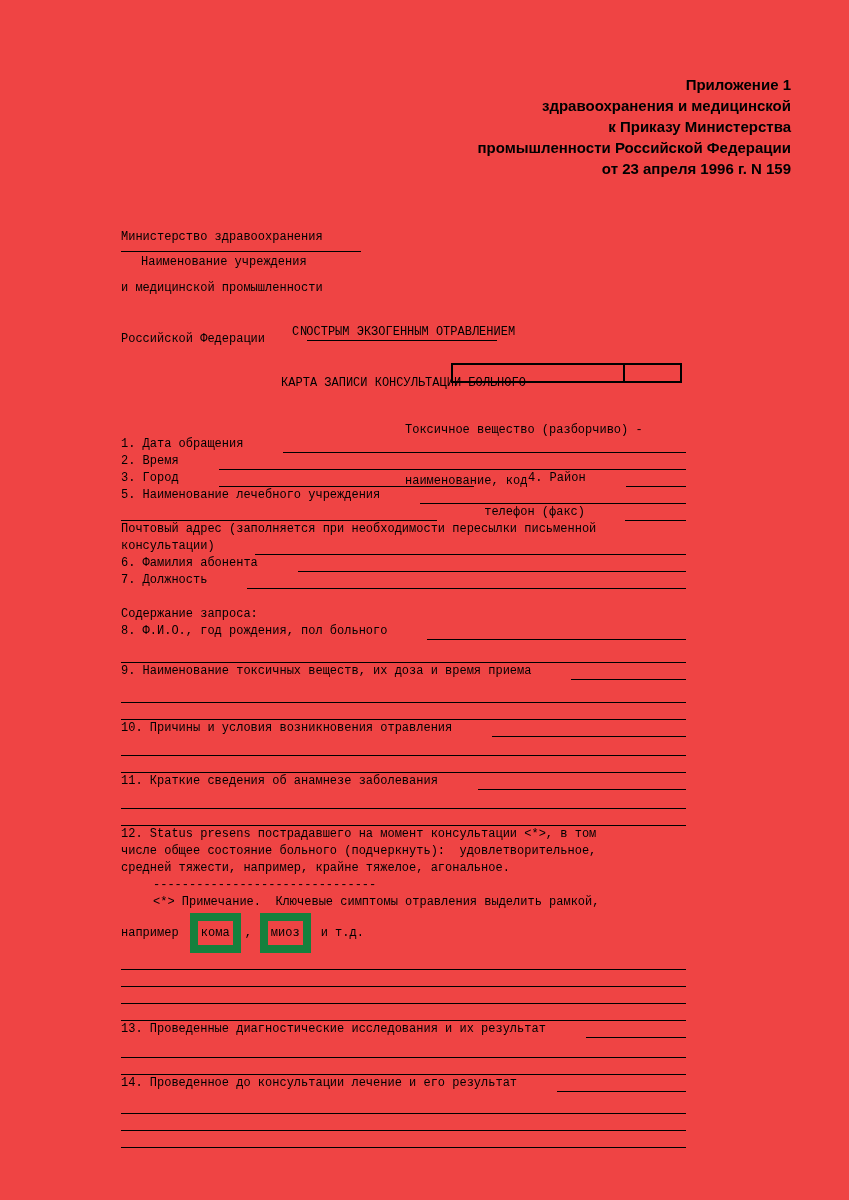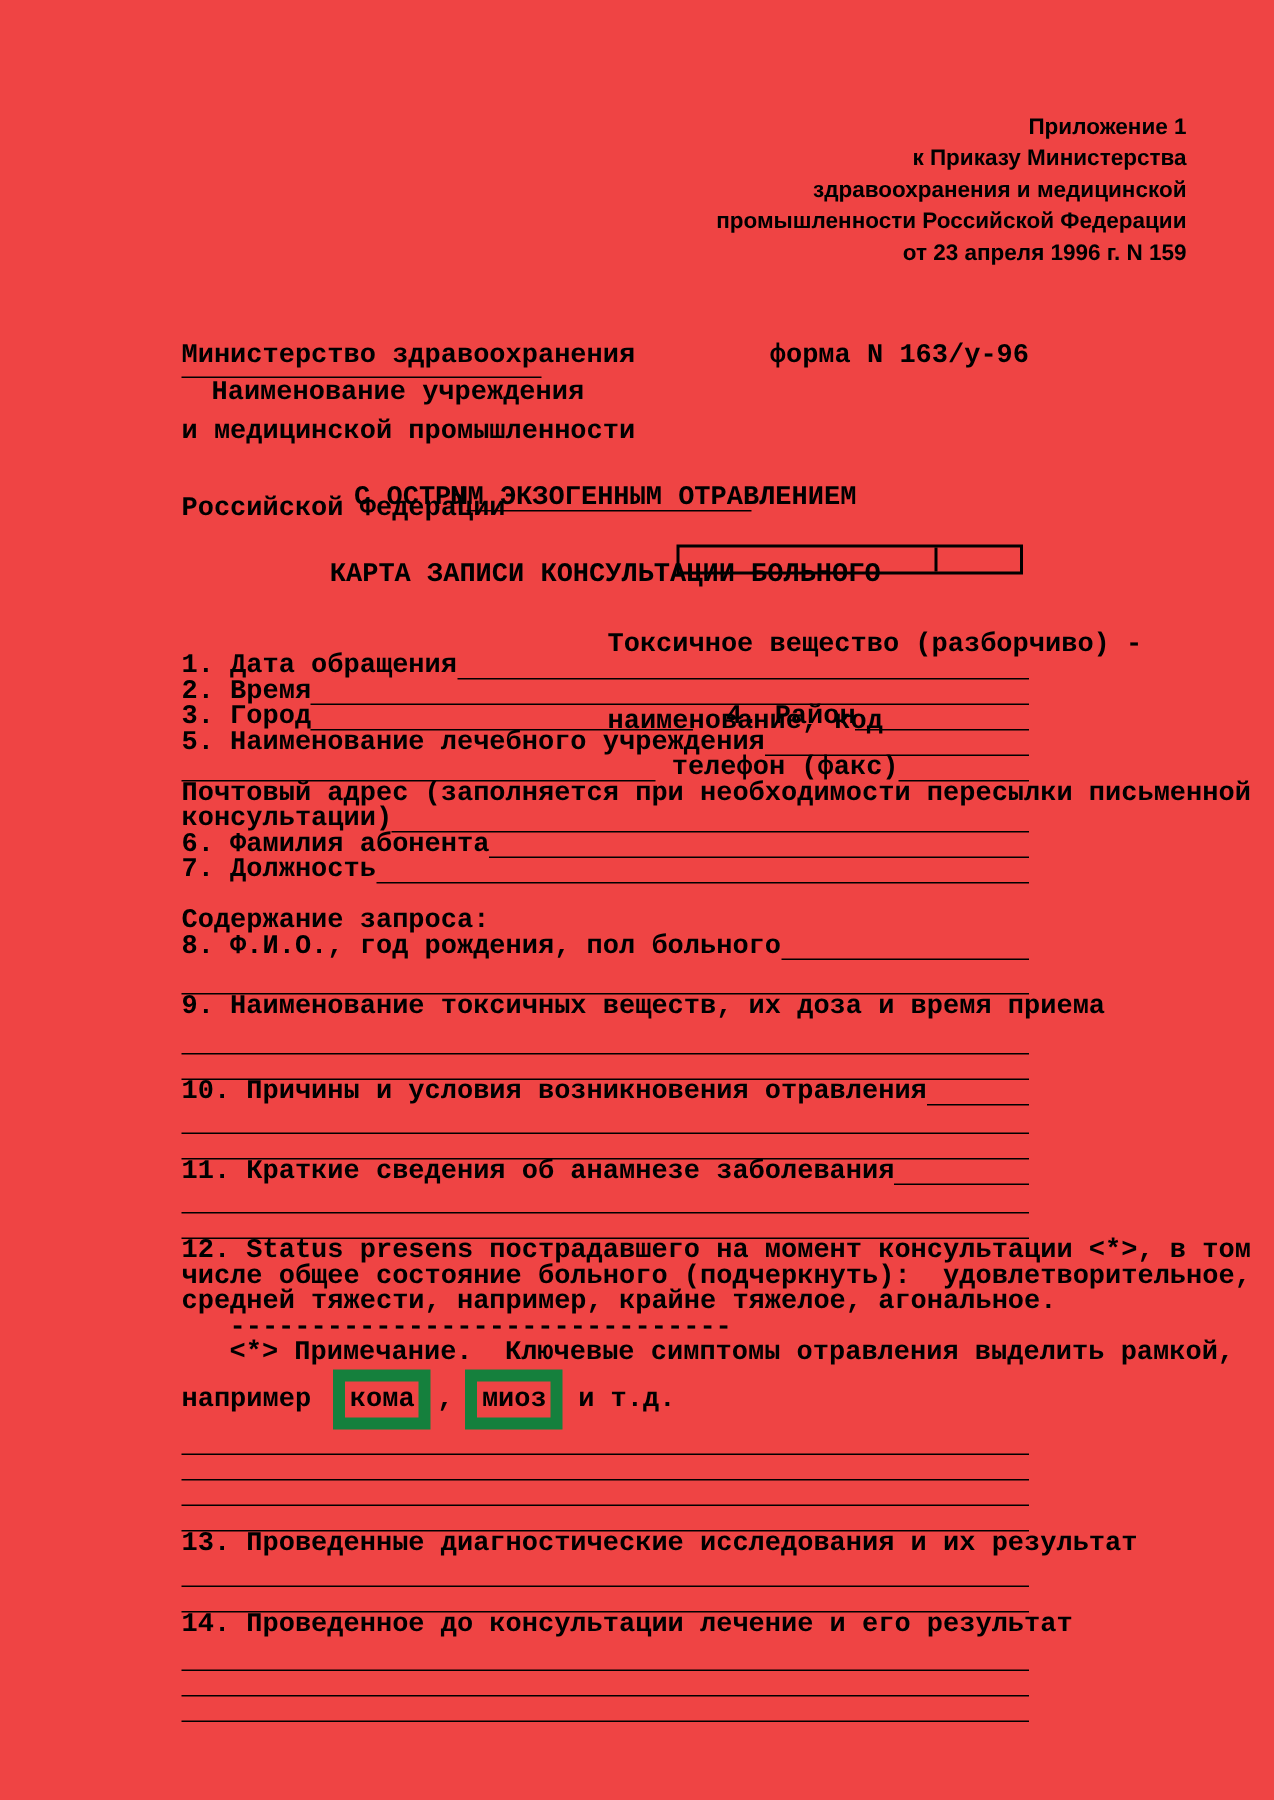--- a/index.html
+++ b/index.html
@@ -1,70 +1,69 @@
 <!DOCTYPE html>
 <html><head>
 <meta charset="utf-8">
 <style>
   html,body{margin:0;padding:0;background:#ffffff;}
   #page{position:relative;width:849px;height:1200px;background:#ef4444;color:#000;overflow:hidden;}
-  .mono{font-family:"Liberation Mono","DejaVu Sans Mono",monospace;font-size:18px;font-weight:700;line-height:17px;color:#000;}
+  .mono{font-family:"Liberation Mono","DejaVu Sans Mono",monospace;font-size:12px;font-weight:400;line-height:17px;color:#000;}
   .sansb{font-family:"Liberation Sans","DejaVu Sans",sans-serif;font-weight:700;font-size:15px;line-height:21px;color:#000;}
   .abs{position:absolute;}
   
   #appendix{top:74px;right:58px;text-align:right;}
   
   #ministry{left:121px;top:195px;white-space:pre;}
   #doctype{left:121px;top:195px;width:565px;text-align:right;white-space:pre;}
   #inst-line{left:121px;top:251px;width:240px;border-top:1.5px solid #000;height:0;}
   #inst-caption{left:141px;top:254px;white-space:pre;}
   
   #title{left:121px;top:290px;width:565px;text-align:center;white-space:pre;}
   #numline{left:300px;top:324px;height:17px;display:flex;}
   #numline .nfill{width:190px;border-bottom:1.5px solid #000;}
   
   #toxbox{left:451px;top:363px;width:231px;height:20px;border:2px solid #000;box-sizing:border-box;}
   #toxbox .div{position:absolute;left:170px;top:0;bottom:0;border-left:2px solid #000;}
   #toxcap{left:405px;top:388px;white-space:pre;}
   
   #form{left:121px;top:436px;width:565px;}
-  .row{display:flex;height:17px;line-height:17px;}
+  .row{display:flex;height:17px;line-height:17px;gap:40px;}
   .lbl{white-space:pre;}
   .fill{flex:1;border-bottom:1.5px solid #000;}
   .fillw{border-bottom:1.5px solid #000;}
   .plain{height:17px;line-height:17px;white-space:pre;}
   .sp{height:17px;}
   .ind{margin-left:32px;}
   .mt2{margin-top:2px;} .mt3{margin-top:3px;} .mt5{margin-top:5px;} .mt6{margin-top:6px;}
   #exrow{display:flex;align-items:center;height:40px;margin-top:2px;text-align:right;}
   .ex-box{display:inline-block;border:8px solid #15803d;padding:4px 3px;margin:0 0 0 4px;line-height:16px;}
   .ex-comma{white-space:pre;margin:0 4px;}
   .ex-suffix{white-space:pre;margin-left:10px;}
 </style>
 </head>
 <body>
 
 <div id="page">
 
   <div id="appendix" class="abs sansb">
     <div>Приложение 1</div>
+    <div>здравоохранения и медицинской</div>
     <div>к Приказу Министерства</div>
-    <div>здравоохранения и медицинской</div>
     <div>промышленности Российской Федерации</div>
     <div>от 23 апреля 1996 г. N 159</div>
   </div>
 
   <div id="ministry" class="abs mono">
     <div>Министерство здравоохранения</div>
     <div>и медицинской промышленности</div>
     <div>Российской Федерации</div>
   </div>
 
   <div id="doctype" class="abs mono">
-    <div>форма N 163/у-96</div>
   </div>
 
   <div id="inst-line" class="abs"></div>
   <div id="inst-caption" class="abs mono">Наименование учреждения</div>
 
   <div id="title" class="abs mono">
     <div>С ОСТРЫМ ЭКЗОГЕННЫМ ОТРАВЛЕНИЕМ</div>
     <div>КАРТА ЗАПИСИ КОНСУЛЬТАЦИИ БОЛЬНОГО</div>
   </div>
   <div id="numline" class="abs mono">

